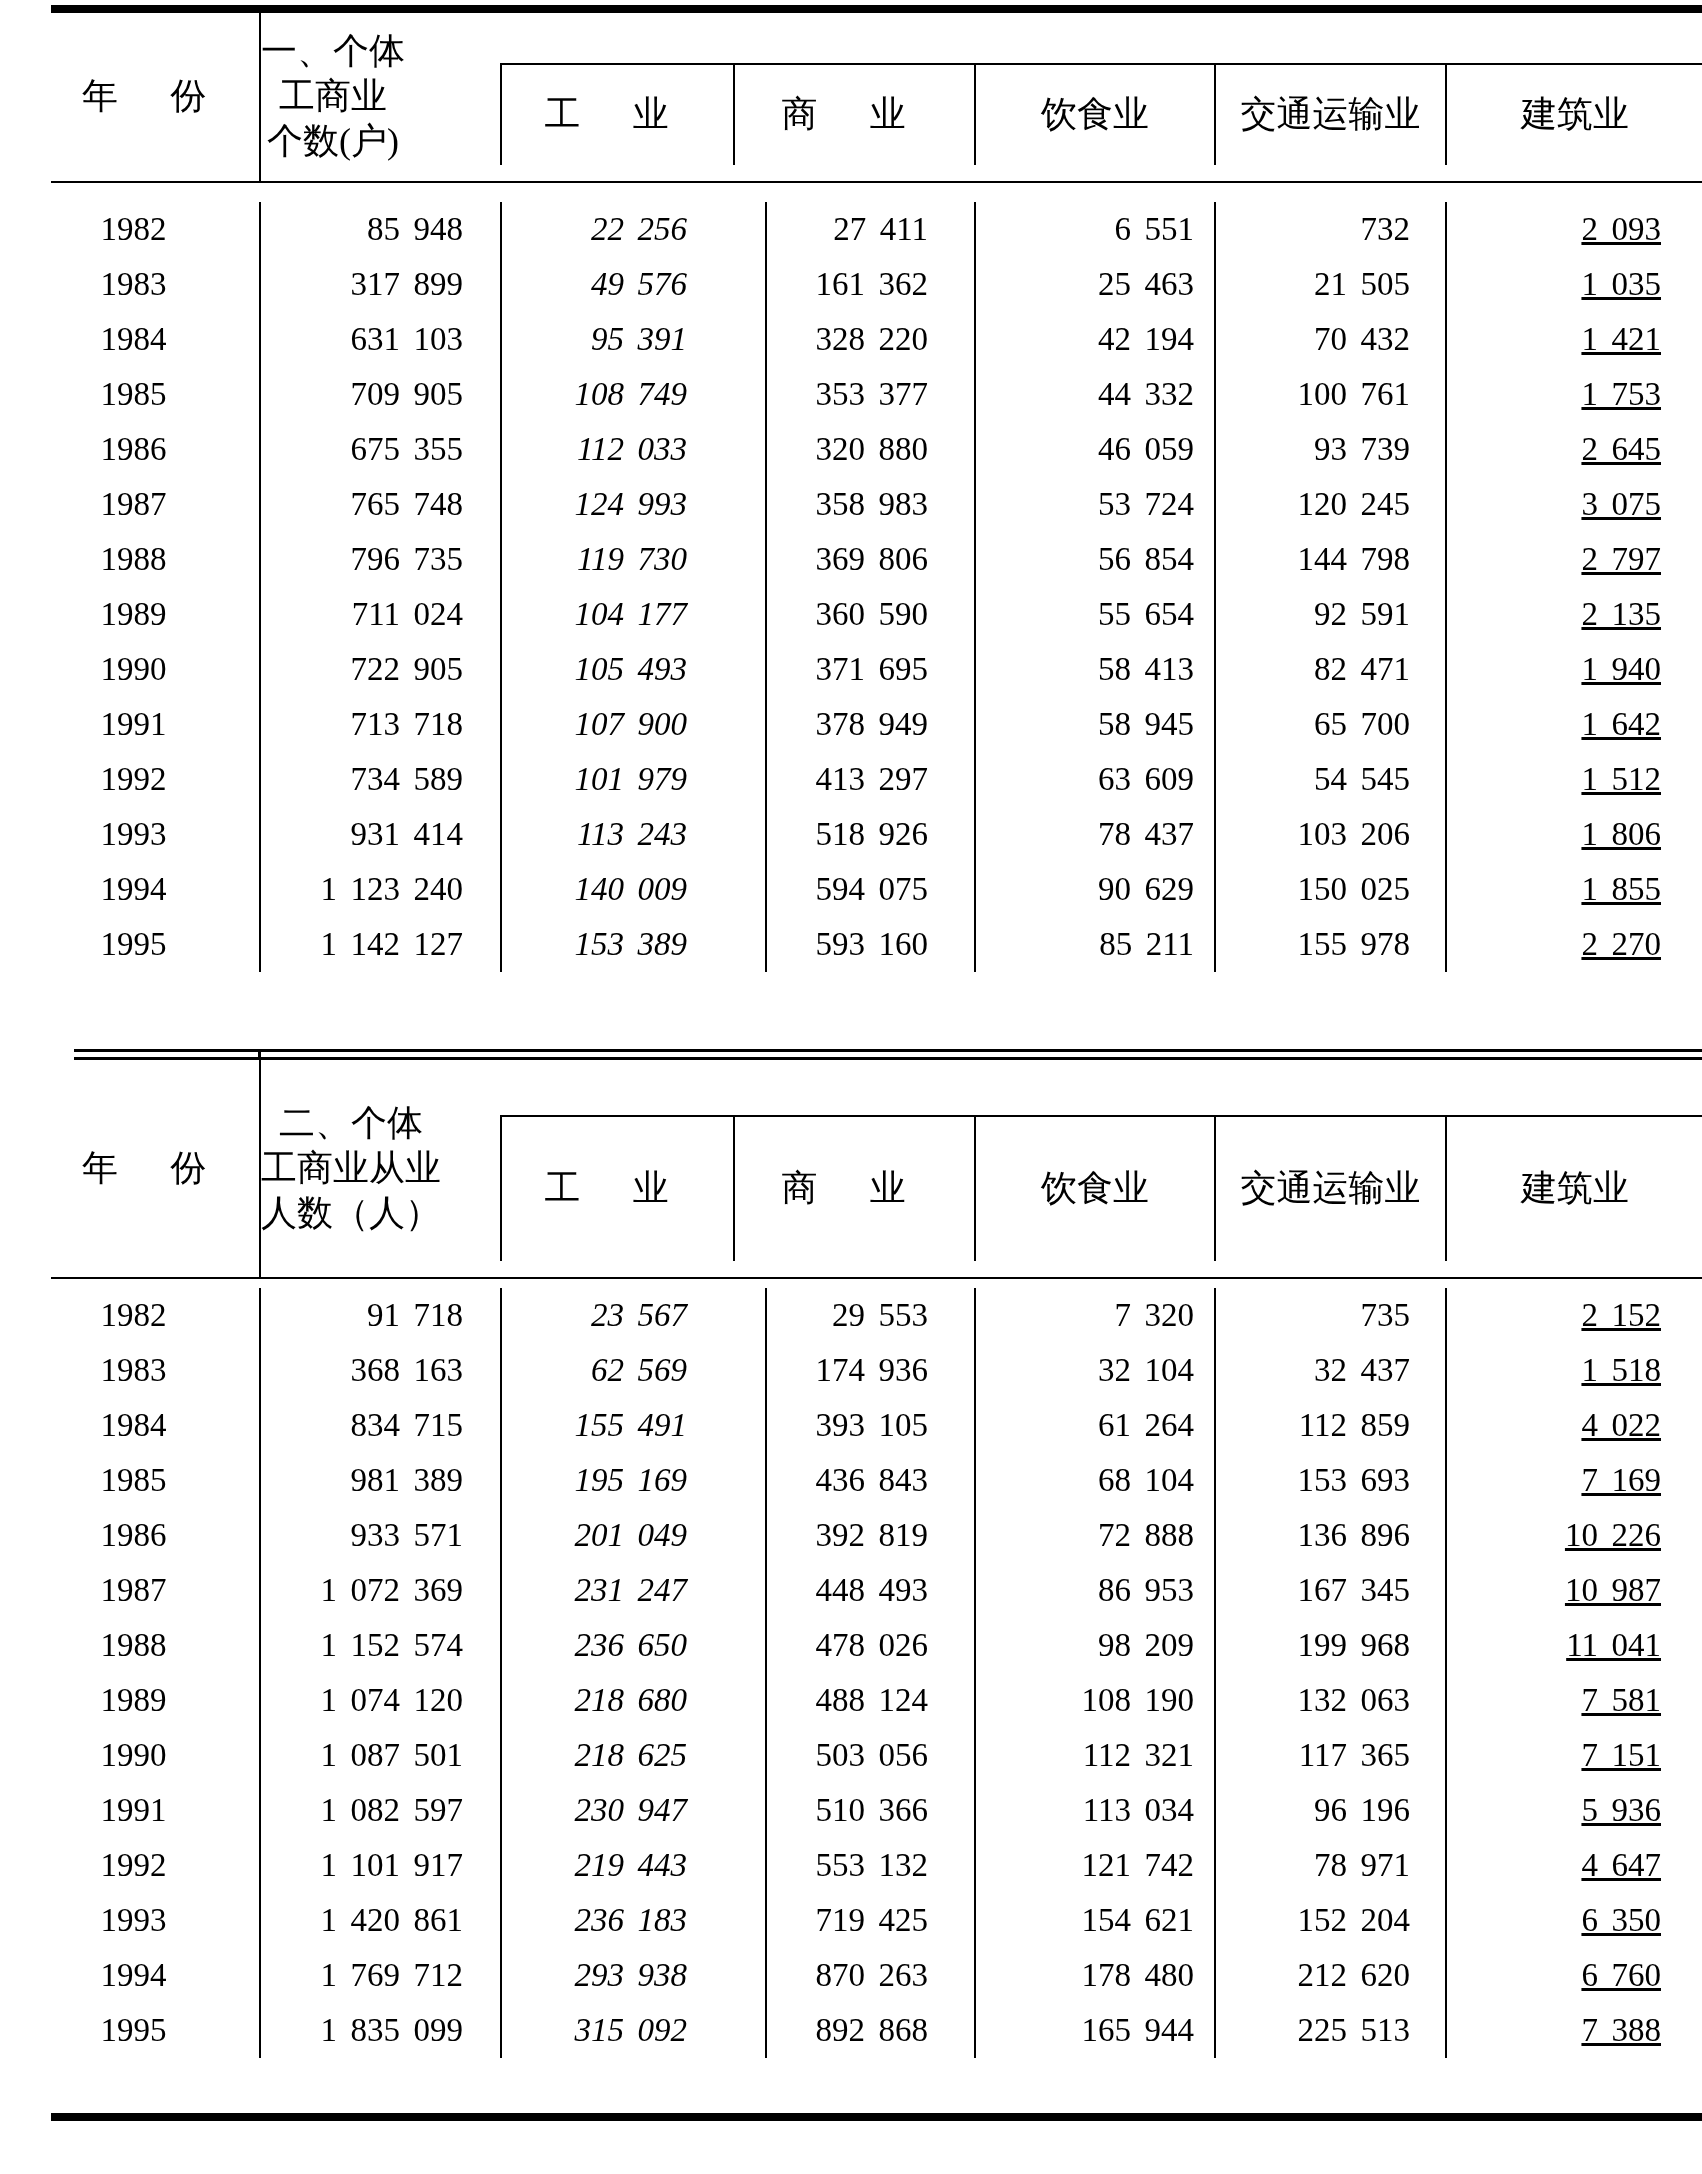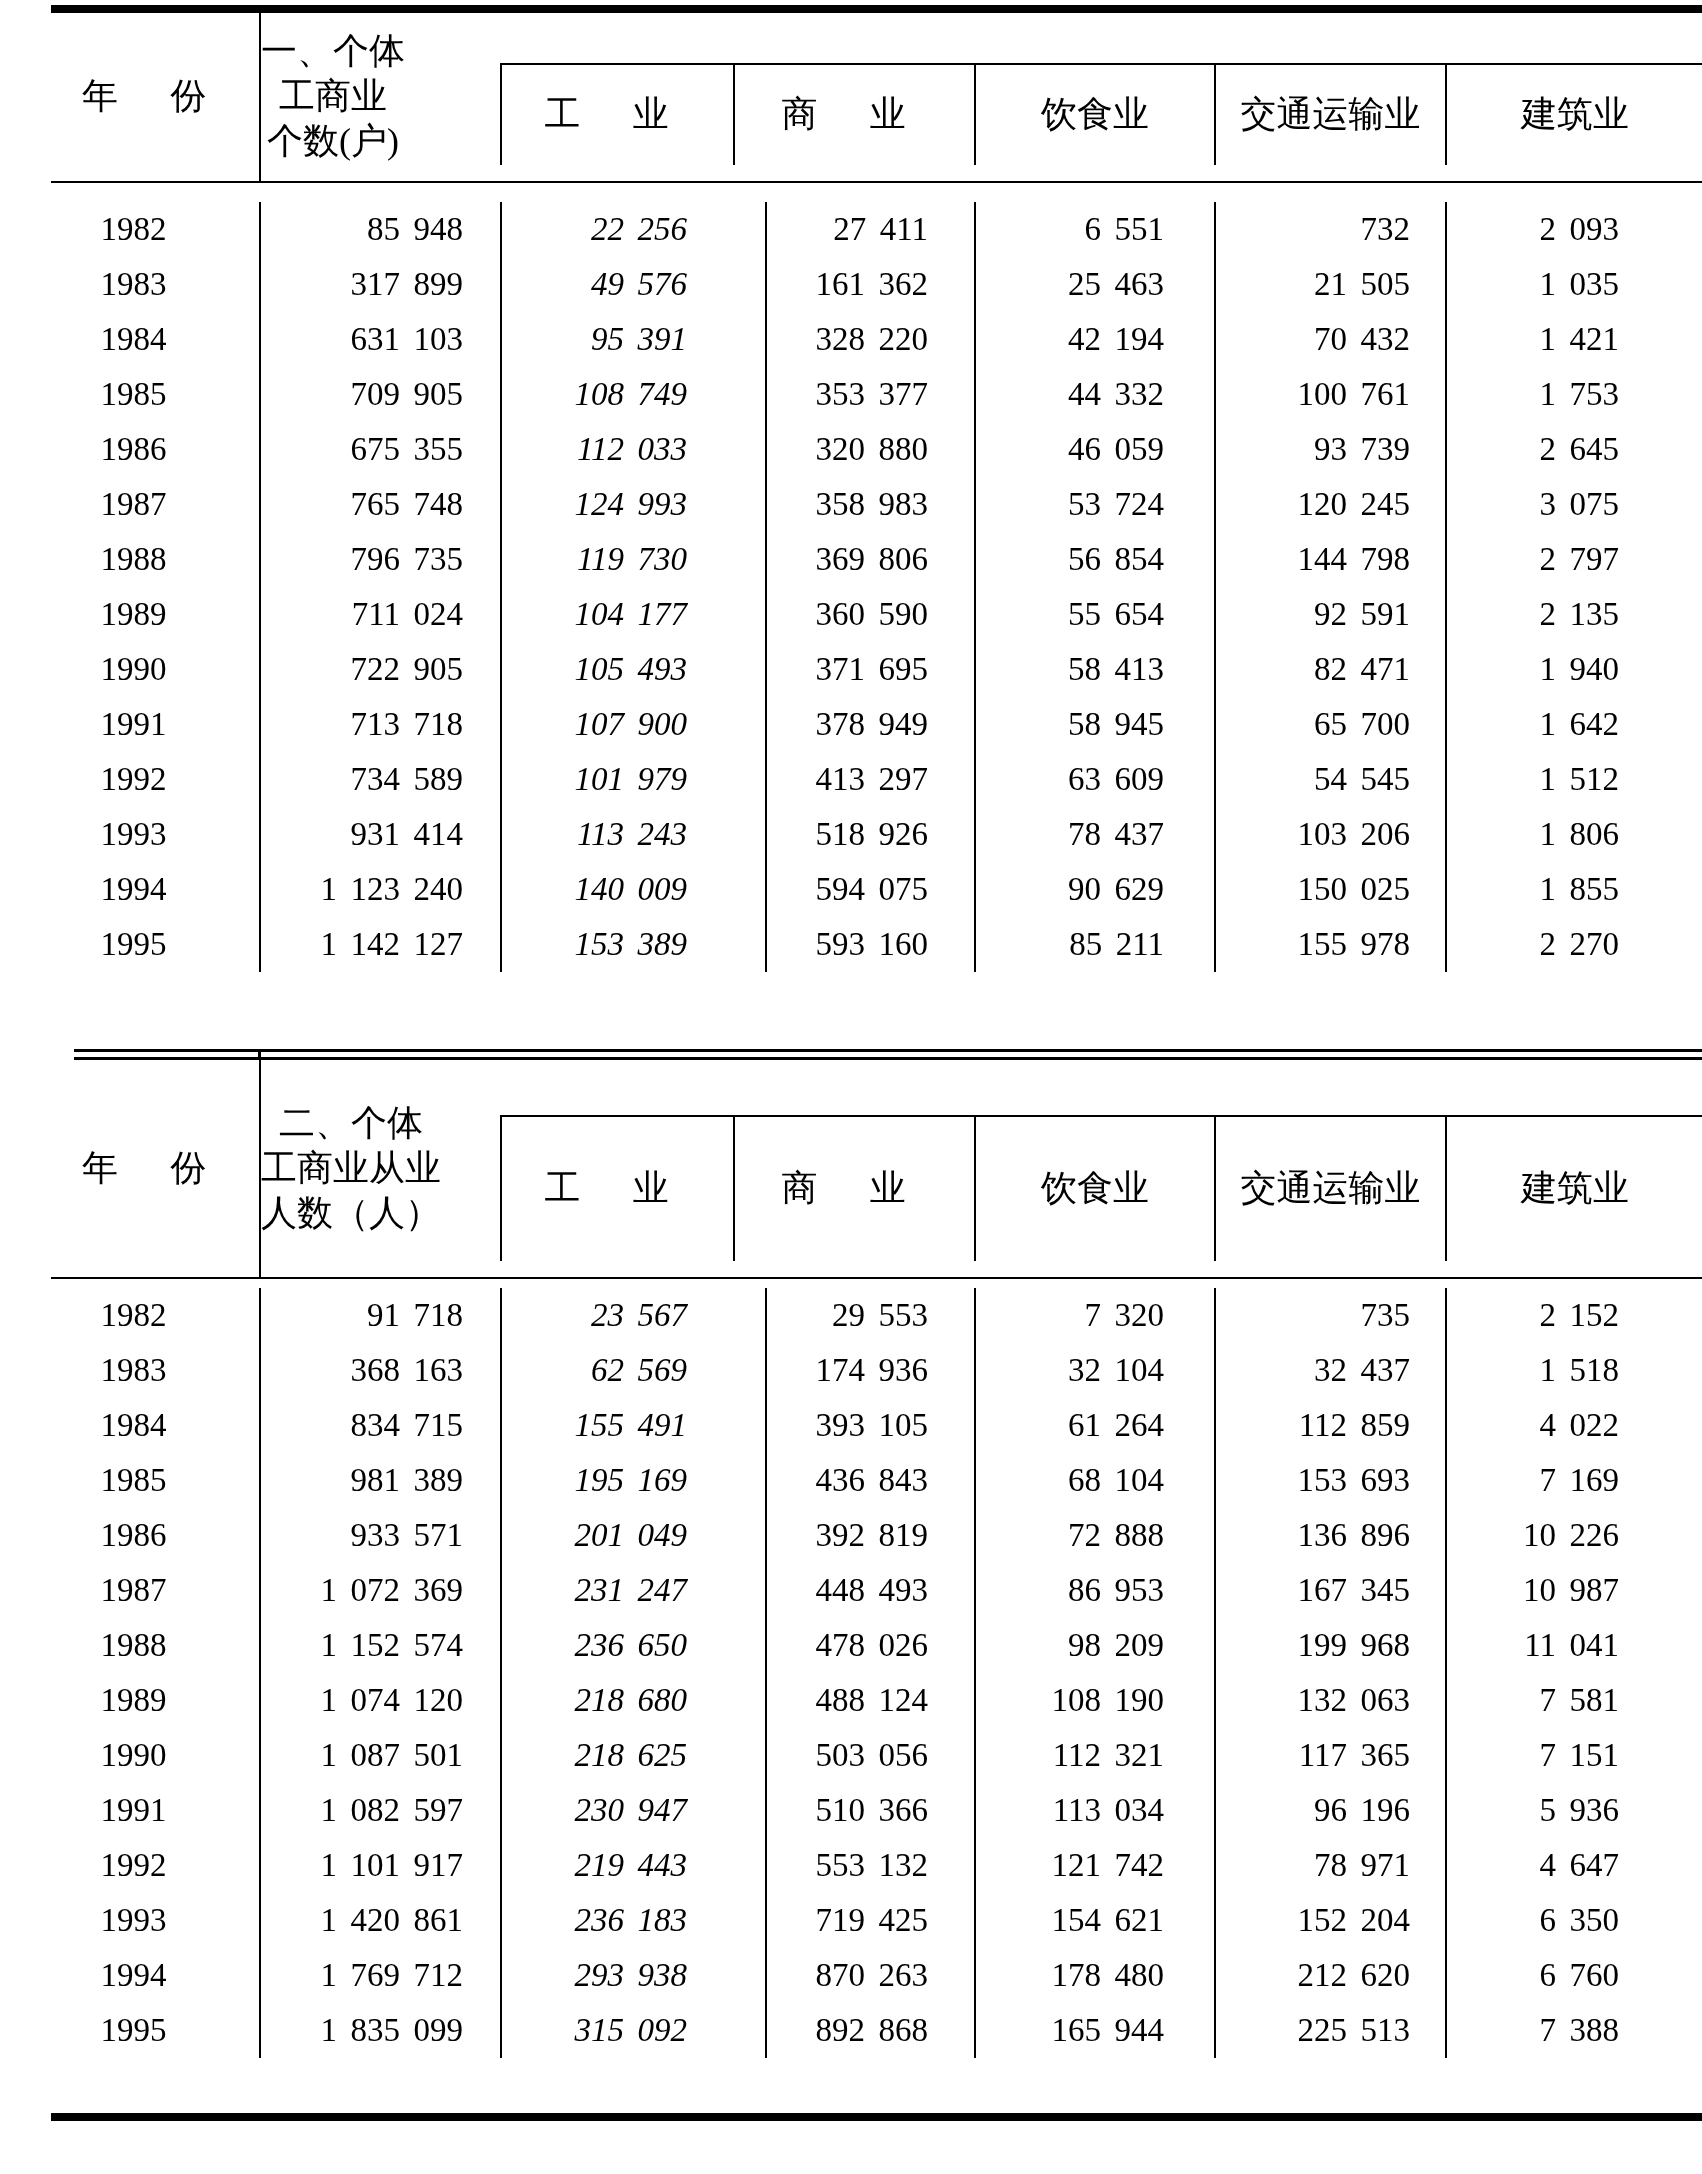--- a/index.html
+++ b/index.html
@@ -39,23 +39,23 @@
   .tbody{width:100%;}
   .s1 .tbody{padding-top:19.6px;padding-bottom:77px;}
   .s2 .tbody{padding-top:9px;padding-bottom:55px;}
   .row{display:grid;grid-template-columns:208px 241px 233px 241px 240px 231px 258px;height:55px;}
   .cell{font-size:33px;line-height:55px;white-space:pre;}
   .b0{text-align:center;padding-right:43px;}
   .b1,.b2,.b3,.b4,.b5,.b6{text-align:right;border-left:2.7px solid #000;word-spacing:5.3px;}
   .b1{padding-right:37px;}
   .b2{padding-right:46px;font-style:italic;}
   .b3{padding-right:46px;margin-left:32px;}
-  .b4{padding-right:50px;}
+  .b4{padding-right:20px;}
   .b5{padding-right:35px;}
-  .b6{padding-right:84px;border-left:2.7px solid #000;}
+  .b6{padding-right:42px;border-left:2.7px solid #000;text-decoration:underline;}
   
   .divider{position:relative;margin-left:23px;width:1628px;height:10.7px;}
   .divider .dl{height:2.7px;background:#000;}
   .divider .gap{height:5.3px;}
   .divider .vjoin{position:absolute;left:184px;top:0;width:2.7px;height:10.7px;background:#000;}
 </style>
 </head>
 <body>
 
 <div class="page">

